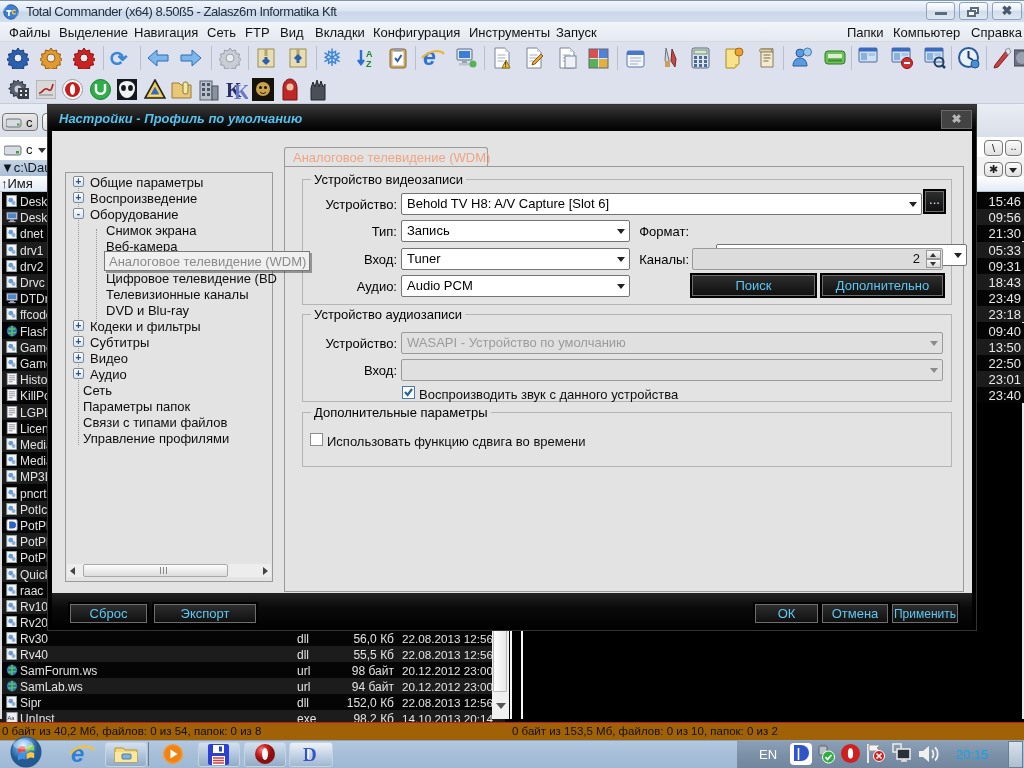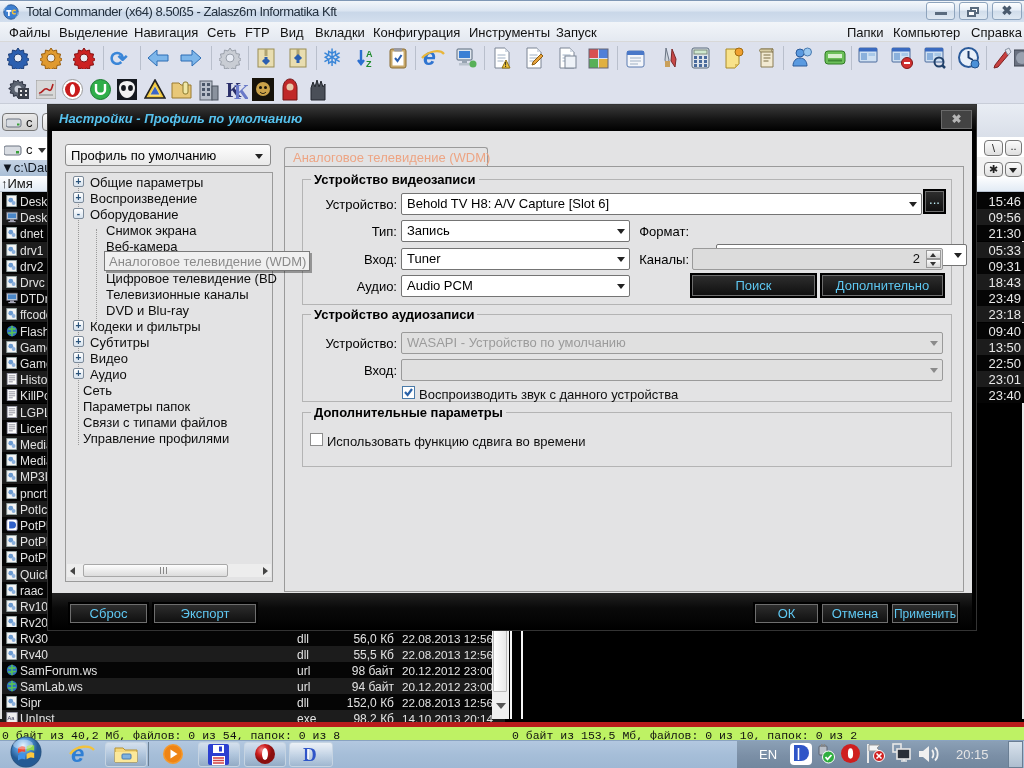--- a/index.html
+++ b/index.html
@@ -61,21 +61,21 @@
  font-size:13px;color:#000;}
 .cb span{position:absolute;left:5px;top:2px;white-space:nowrap;}
 .cbarr{position:absolute;right:4px;top:8px;width:0;height:0;
  border-left:4px solid transparent;border-right:4px solid transparent;
  border-top:5px solid #222;}
 .cbd{background:#e0e0e0;border:1px solid #9a9a9a;}
 .cbd span{color:#9b9b9b;}
 .cbd .cbarr{border-top-color:#8a8a8a;}
 .lbl{position:absolute;font-size:13px;color:#000;text-align:right;
  white-space:nowrap;}
-.grp{position:absolute;border:1px solid #b4b4b4;border-radius:0;font-weight:bold;}
+.grp{position:absolute;border:1px solid #b4b4b4;border-radius:0;}
 .grplbl{position:absolute;top:-8px;left:8px;background:#e3e3e4;
  padding:0 3px;font-size:13px;color:#000;white-space:nowrap;}
 .dbtn{position:absolute;background:linear-gradient(#2d2d2d,#101010);
  border:1px solid #6e6e6e;outline:2px solid #000;color:#5fc8f2;
  font-size:13px;text-align:center;}
 .chk{position:absolute;width:13px;height:13px;background:#fff;
  border:1px solid #8d8d8d;}
 
 #treebox{position:absolute;left:13px;top:41px;width:208px;height:410px;
  border:1px solid #9a9a9a;background:#e3e3e4;}
@@ -86,22 +86,22 @@
  font-weight:bold;}
 
 #tab1{position:absolute;left:232px;top:16px;width:204px;height:20px;
  background:#e3e3e4;border:1px solid #9a9a9a;border-bottom:none;
  border-radius:3px 3px 0 0;font-size:13px;color:#eda584;}
 #tabpane{position:absolute;left:232px;top:35px;width:680px;height:426px;
  border:1px solid #9a9a9a;background:#e3e3e4;}
 #dlgfoot{left:4px;top:488px;width:920px;height:37px;
  background:linear-gradient(#222,#0a0a0a 40%,#000);}
 
-#statusbar{left:0;top:722px;width:1024px;height:18px;background:#bef264;
- border-top:5px solid #b91c1c;font-size:11.5px;color:#111;font-family:Liberation Mono, monospace;}
+#statusbar{left:0;top:722px;width:1024px;height:18px;background:#a16207;
+ border-top:1px solid #b91c1c;font-size:11.5px;color:#111;}
 #taskbar{left:0;top:740px;width:1024px;height:28px;
  background:linear-gradient(#b3c8e0,#a6bed8 50%,#9fb8d4);
  border-top:1px solid #8aa3c0;}
 .tbtn{position:absolute;top:742px;width:42px;height:25px;border-radius:3px;
  border:1px solid #c6d4e2;background:linear-gradient(rgba(255,255,255,.45),
  rgba(255,255,255,.12) 50%,rgba(110,130,150,.25));}
 .scroll{position:absolute;background:#f0f0f0;}
 </style></head><body>
 <div id="root">
 
@@ -744,24 +744,20 @@
     </div>
 <div class="rrow" style="top:387px;background:#050505;">
       <span class="tm">23:40</span>
     </div>
 <div class="abs" id="dlg">
 <div class="abs" id="dlgtitle">
         <span>Настройки - Профиль по умолчанию</span>
       </div>
 <div class="abs" id="dlgclose">✖</div>
 <div class="abs" id="dlgbody">
-<div class="cb" style="left:13px;top:13px;width:206px;height:22px;background:linear-gradient(#fdfdfd,#e9e9e9);border-radius:3px;border-color:#8a8a8a;">
-          <span style="top:3px;">Профиль по умолчанию</span>
-          <div class="cbarr" style="right:7px;top:9px;"></div>
-        </div>
 <div id="treebox">
 <div class="abs" style="left:12px;top:12px;width:1px;height:260px;border-left:1px dotted #9a9a9a;"></div>
 <div class="abs" style="left:30px;top:56px;width:1px;height:96px;border-left:1px dotted #9a9a9a;"></div>
 <div class="pm" style="left:7px;top:3px;">+</div>
 <div class="ti" style="left:24px;top:2px;">Общие параметры</div>
 <div class="pm" style="left:7px;top:19px;">+</div>
 <div class="ti" style="left:24px;top:18px;">Воспроизведение</div>
 <div class="pm" style="left:7px;top:35px;">-</div>
 <div class="ti" style="left:24px;top:34px;">Оборудование</div>
 <div class="ti" style="left:40px;top:50px;">Снимок экрана</div>
@@ -960,14 +956,14 @@
     </svg>
 <svg class="abs" style="left:890px;top:743px" width="23" height="22" viewBox="0 0 23 22">
 <rect x="3" y="1" width="8" height="8" fill="none" stroke="#e8e8e8" stroke-width="1.6"></rect>
 <rect x="7" y="6" width="13" height="10" fill="#2a2f38" stroke="#e8e8e8" stroke-width="1.6"></rect>
 <path d="M11 18h6M14 16v2" stroke="#e8e8e8" stroke-width="1.6"></path>
     </svg>
 <svg class="abs" style="left:917px;top:743px" width="24" height="22" viewBox="0 0 24 22">
 <path d="M2 8h4l6-5v16l-6-5H2z" fill="#f0f0f0"></path>
 <path d="M15 7c2 2 2 6 0 8M18 4.5c3.5 3 3.5 10 0 13" stroke="#f0f0f0" stroke-width="1.8" fill="none"></path>
     </svg>
-<div class="abs" style="left:956px;top:747px;font-size:13px;color:#e5e5e5;">20:15</div>
+<div class="abs" style="left:956px;top:747px;font-size:13px;color:#0ea5e9;">20:15</div>
 <div class="abs" style="left:1008px;top:741px;width:15px;height:27px;background:linear-gradient(#d8e2ec,#aebecf);border:1px solid #6a7e93;"></div>
 </div>
 </body></html>

